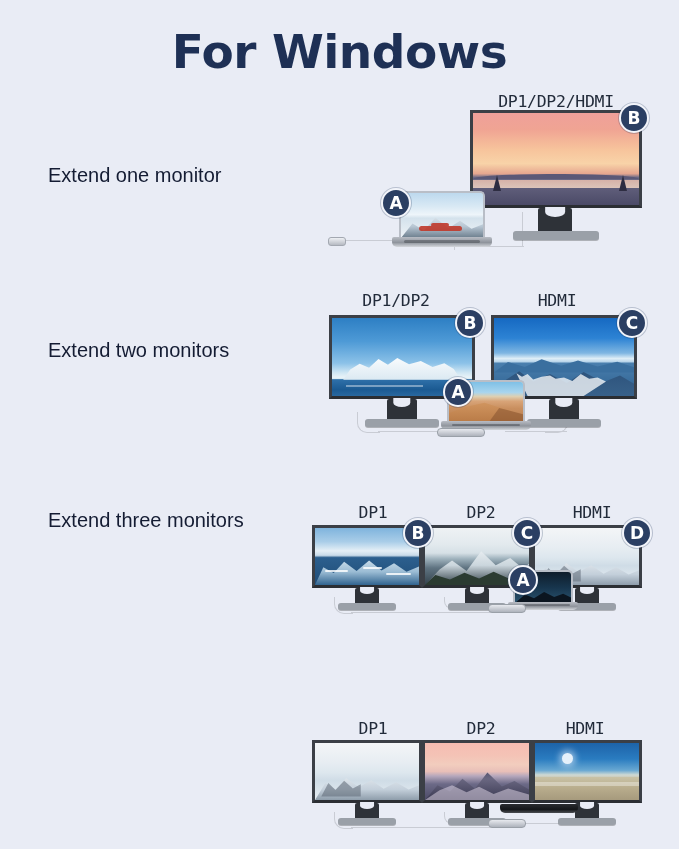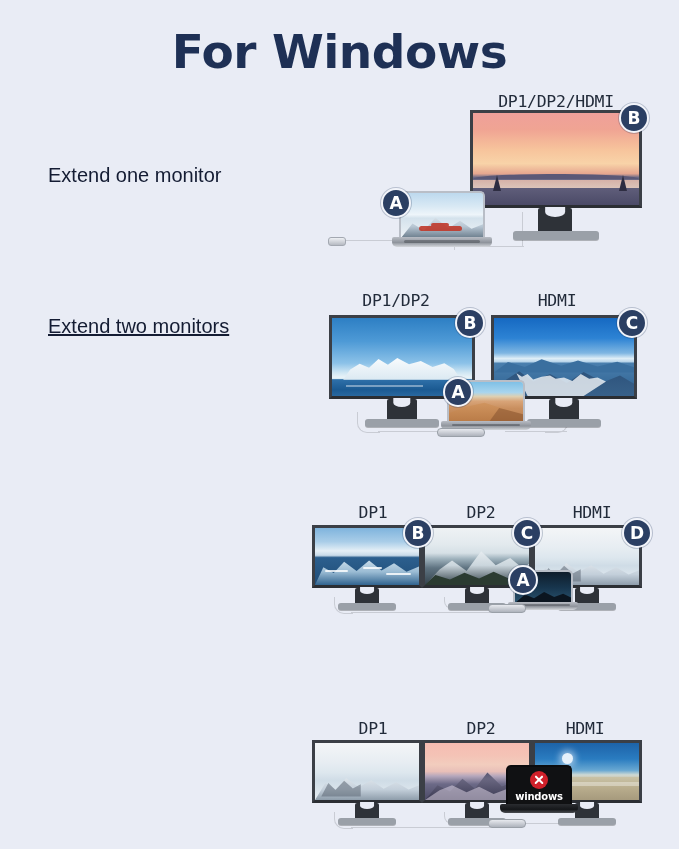--- a/index.html
+++ b/index.html
@@ -259,21 +259,21 @@
       </div>
     </div>
     <div class="lap-base" style="left:-7px;top:46px;width:100px;height:10px;"></div>
   </div>
 
   <div class="badge" style="left:381px;top:188px;">A</div>
 
   <div class="cable" style="left:333px;top:240px;width:70px;height:0;border:none;border-top:1.5px solid #c9ccd4;"></div>
   <div class="plug" style="left:328px;top:237px;"></div>
 
-  <div class="section-caption" style="top:313px;text-decoration:underline;">Extend two monitors</div>
+  <div class="section-caption" style="top:337px;">Extend two monitors</div>
 
   <div class="port-label" style="left:396px;top:291px;">DP1/DP2</div>
   <div class="port-label" style="left:557px;top:291px;">HDMI</div>
 
   <div class="monitor" style="left:329px;top:315px;width:146px;height:114px;">
     <div class="mon-screen" style="height:84px;">
       <div class="scene sky-blue">
         <div class="iceberg"></div>
         <div class="water-band"></div>
       </div>
@@ -306,20 +306,21 @@
     <div class="lap-screen" style="height:42px;">
       <div class="scene sky-desert">
         <div class="dune"></div>
         <div class="dune-dark"></div>
       </div>
     </div>
     <div class="lap-base" style="left:-6px;top:41px;width:90px;height:9px;"></div>
   </div>
   <div class="badge" style="left:443px;top:377px;">A</div>
 
+  <div class="section-caption" style="top:507px;">Extend three monitors</div>
 
   <div class="port-label" style="left:373px;top:503px;">DP1</div>
   <div class="port-label" style="left:481px;top:503px;">DP2</div>
   <div class="port-label" style="left:592px;top:503px;">HDMI</div>
 
   <div class="monitor" style="left:312px;top:525px;width:110px;height:88px;">
     <div class="mon-screen" style="height:63px;">
       <div class="scene sky-snow-blue">
         <div class="snow-mtn"></div>
         <div class="snow-streak" style="left:10%;bottom:22%;width:22%;"></div>
@@ -410,20 +411,16 @@
   </div>
 
   <div class="cable" style="left:334px;top:812px;width:18px;height:16px;border-right:none;border-top:none;border-radius:0 0 0 10px;"></div>
   <div class="cable" style="left:351px;top:827px;width:150px;height:0;border:none;border-top:1.5px solid #c9ccd4;"></div>
   <div class="cable" style="left:444px;top:812px;width:18px;height:11px;border-right:none;border-top:none;border-radius:0 0 0 8px;"></div>
   <div class="cable" style="left:564px;top:812px;width:18px;height:12px;border-left:none;border-top:none;border-radius:0 0 8px 0;"></div>
   <div class="cable" style="left:524px;top:823px;width:58px;height:0;border:none;border-top:1.5px solid #c9ccd4;"></div>
   <div class="hub" style="left:488px;top:819px;width:36px;"></div>
 
   <div class="win-lap" style="left:506px;top:765px;width:66px;height:50px;">
-    <div class="win-screen" style="height:40px;">
-      <div class="win-x"></div>
-      <div class="win-word">windows</div>
-    </div>
     <div class="win-base" style="left:-6px;top:39px;width:78px;height:9px;"></div>
   </div>
 
 </div>
 
 </body></html>

